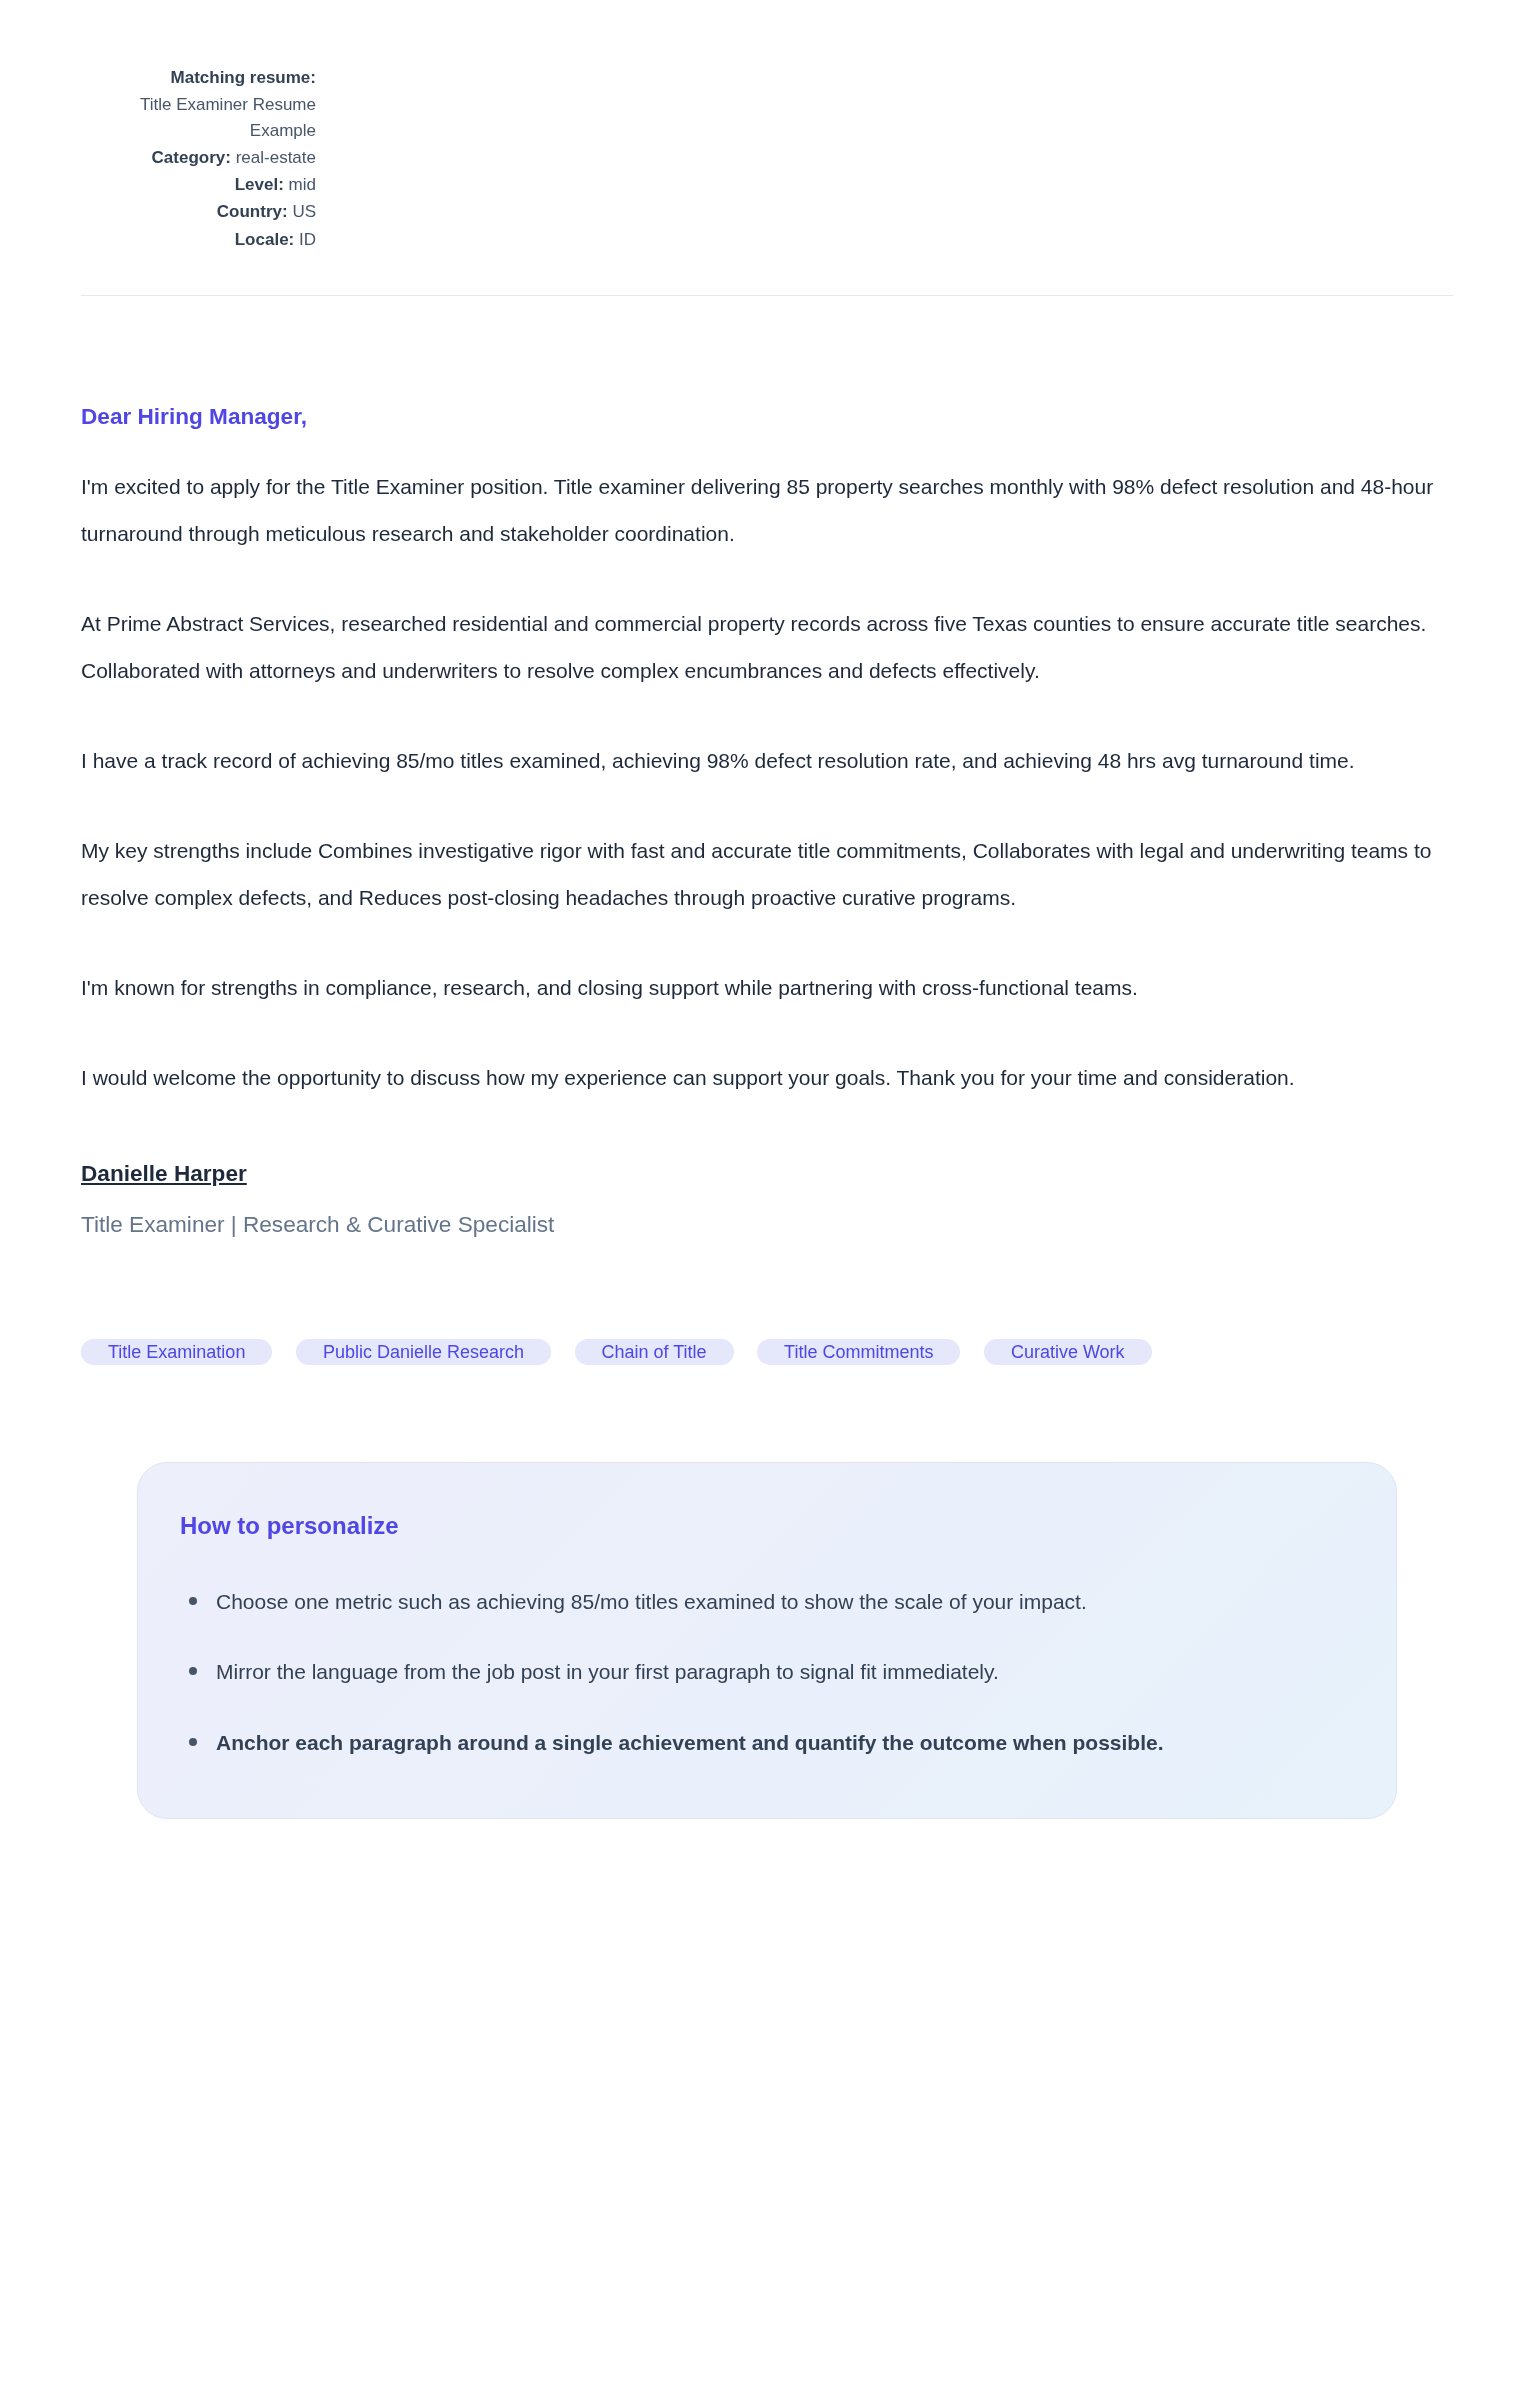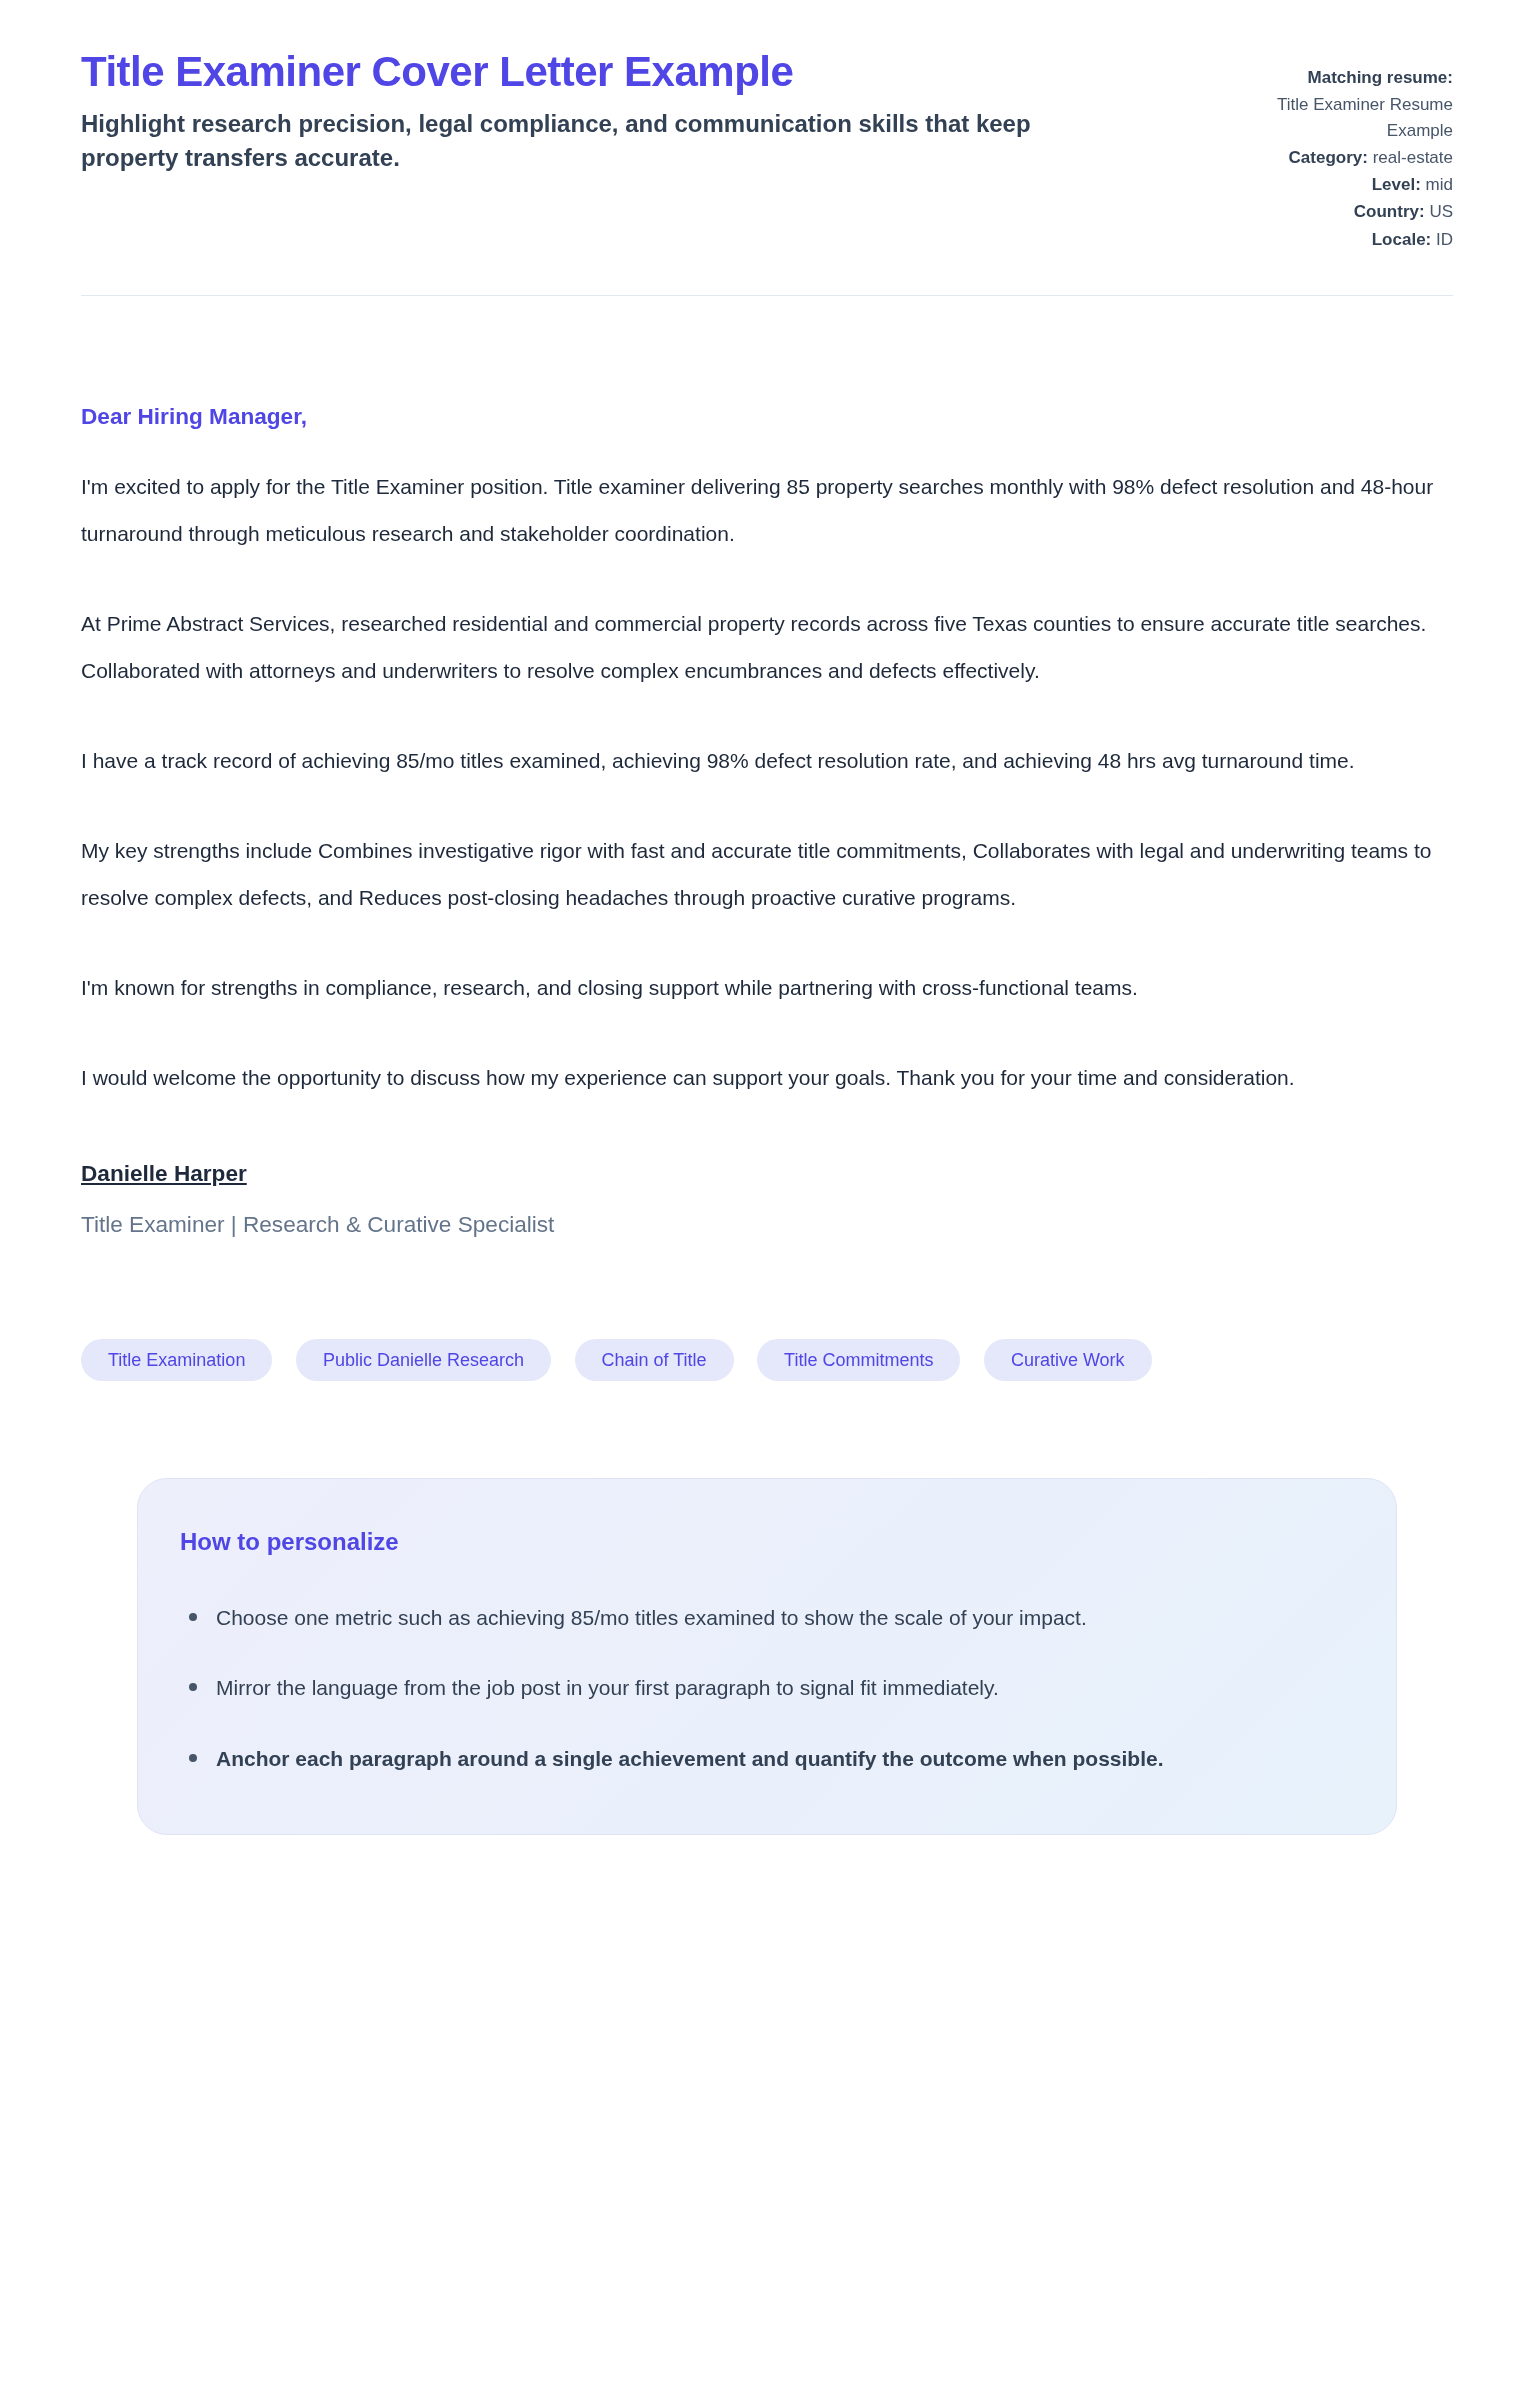--- a/index.html
+++ b/index.html
@@ -89,21 +89,21 @@
     display: flex;
     flex-wrap: wrap;
     gap: 23.5px;
   }
   .tag {
     display: inline-block;
     background: #e5e7fa;
     color: #4f46e5;
     font-size: 18px;
     line-height: 1;
-    padding: 12px 27px;
+    padding: 4px 27px;
     border-radius: 901px;
     white-space: nowrap;
   }
 
   
   .personalize {
     margin: 97px 56px 0 56px;
     background: linear-gradient(135deg, #edeffb 0%, #eaf0fb 55%, #e7f2fb 100%);
     border: 0.9px solid #dfe3f5;
     border-radius: 30px;
@@ -138,24 +138,20 @@
     border-radius: 50%;
     background: #475569;
   }
 </style>
 </head>
 <body>
 
 <div class="content">
 
   <div class="header">
-    <div class="header-left">
-      <h1 class="page-title">Title Examiner Cover Letter Example</h1>
-      <div class="page-subtitle">Highlight research precision, legal compliance, and communication skills that keep property transfers accurate.</div>
-    </div>
     <div class="meta">
       <div class="meta-row"><span class="meta-label">Matching resume:</span></div>
       <div class="meta-row">Title Examiner Resume Example</div>
       <div class="meta-row">
         <span class="meta-label">Category:</span>
         <span>real-estate</span>
       </div>
       <div class="meta-row">
         <span class="meta-label">Level:</span>
         <span>mid</span>

